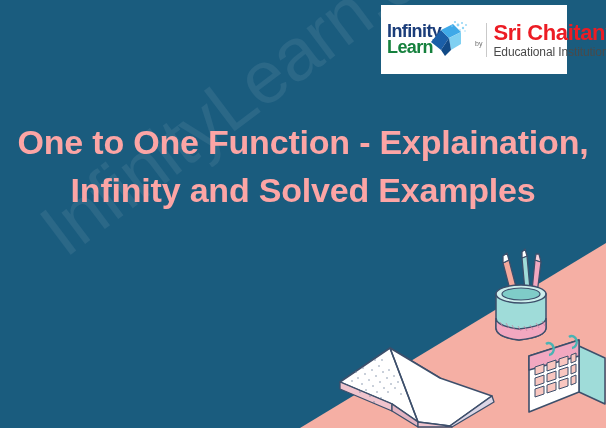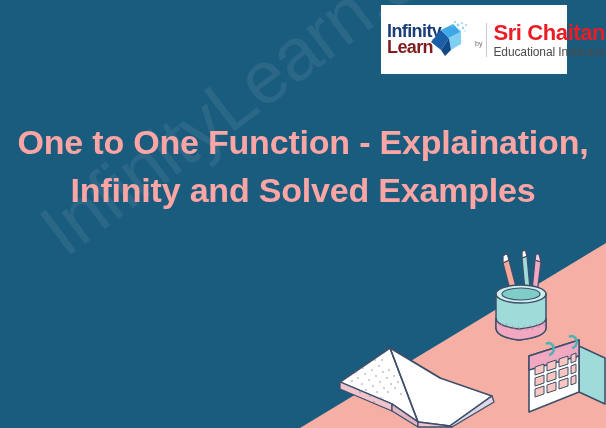--- a/index.html
+++ b/index.html
@@ -79,21 +79,21 @@
   .il-infinity {
     font-size: 18px;
     font-weight: bold;
     color: #1b3d7a;
     letter-spacing: -0.6px;
     display: block;
   }
   .il-learn {
     font-size: 18px;
     font-weight: bold;
-    color: #7f1d1d;
+    color: #15803d;
     letter-spacing: -0.6px;
     display: block;
     margin-top: -2px;
   }
   .il-arrow {
     position: absolute;
     left: 40px;
     top: 4px;
     width: 42px;
     height: 42px;

